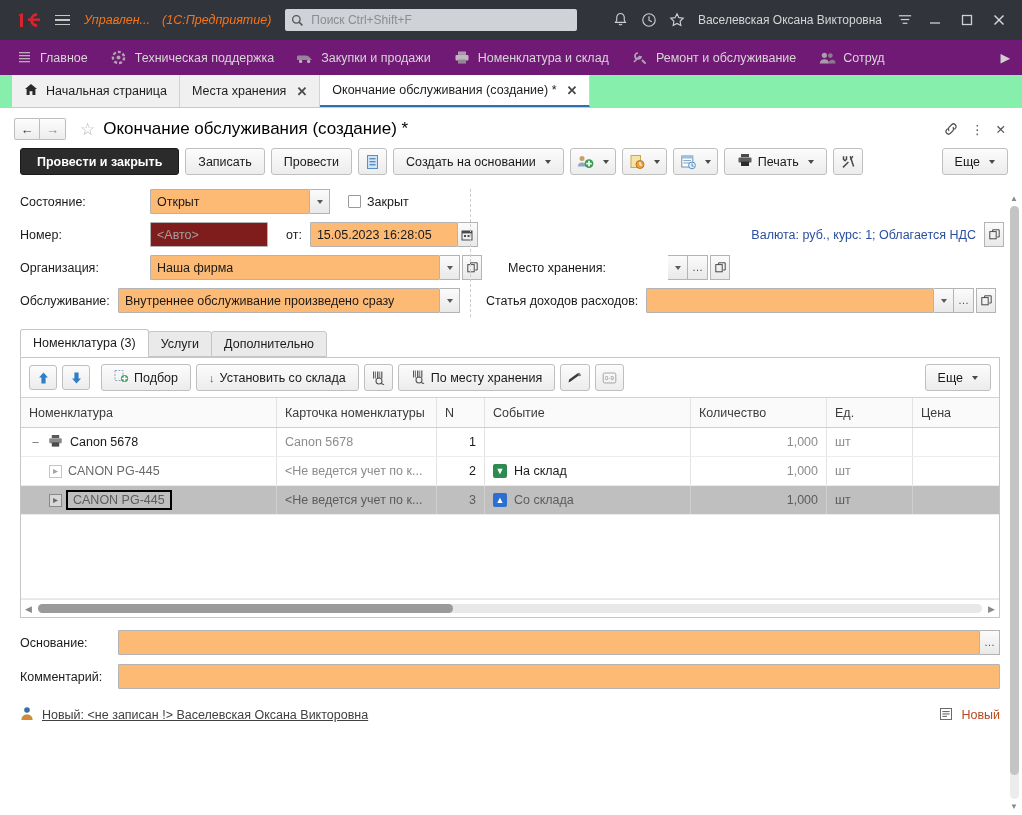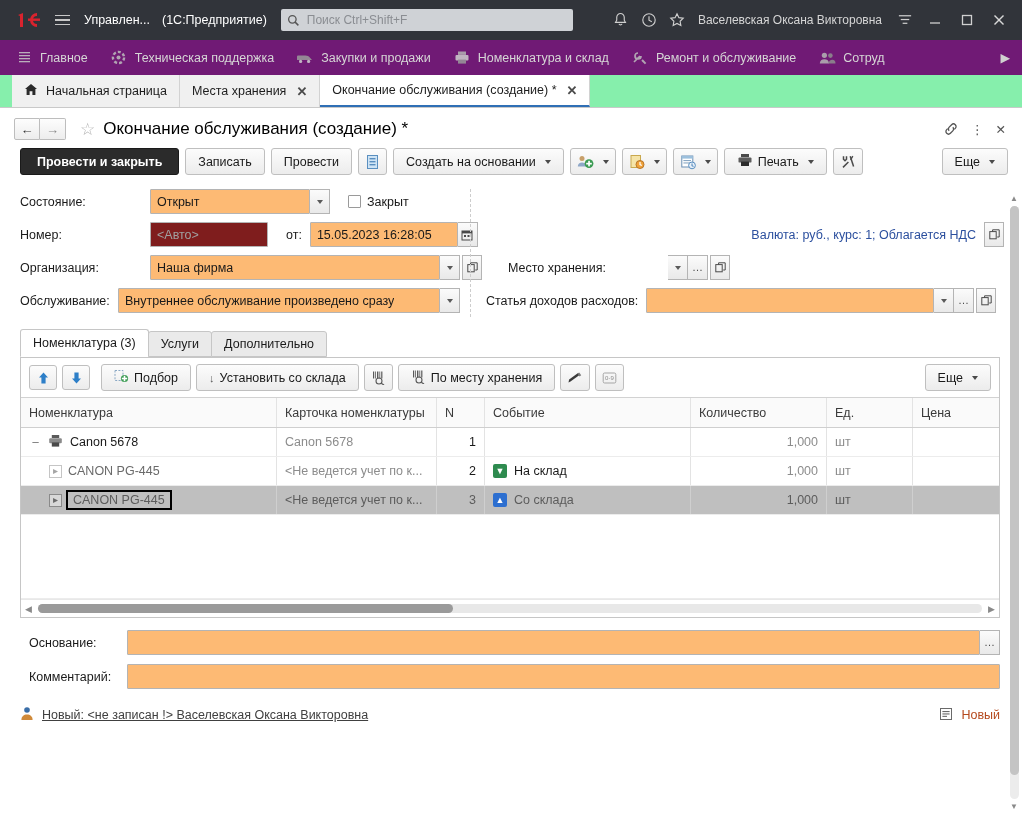--- a/index.html
+++ b/index.html
@@ -21,21 +21,21 @@
   }
   .logo1c {
     width:30px; height:22px; margin:0 6px 0 8px;
     color:#d9232e; font-weight:bold; font-size:17px;
     display:flex; align-items:center; justify-content:center;
     letter-spacing:-1px;
   }
   .burger { width:24px; height:24px; display:flex; flex-direction:column;
     justify-content:center; align-items:center; gap:3px; cursor:pointer; margin-right:10px;}
   .burger i { display:block; width:15px; height:1.6px; background:#c8c8c8; }
-  .tb-text { font-size:12.5px; color:#ffffff; white-space:nowrap; }
+  .tb-text { font-size:12.5px; color:#f97316; white-space:nowrap;font-style:italic; }
   .tb-app { margin-right:12px; }
   .tb-ent { margin-right:10px; }
   .searchbox {
     flex:0 0 auto; width:292px; height:22px; background:#cfd2d6; border-radius:2px;
     display:flex; align-items:center; padding:0 6px; margin-left:4px;
   }
   .searchbox .mag { width:13px; height:13px; margin-right:5px; flex:0 0 auto; }
   .searchbox input {
     border:none; outline:none; background:transparent; width:100%;
     font-family:inherit; font-size:12px; color:#3a3a3a;
@@ -170,21 +170,21 @@
     justify-content:center; color:#fff; font-size:9px; flex:0 0 auto;}
   .gridfill { height:84px; background:#fff; border-bottom:1px solid #ececec;}
 
   .hscroll { height:18px; display:flex; align-items:center; padding:0 4px; background:#fff;
     border-top:1px solid #e8e8e8;}
   .hs-track { flex:1; height:9px; background:#e8e8e8; border-radius:5px; margin:0 6px; position:relative;}
   .hs-thumb { position:absolute; left:0; top:0; height:9px; width:44%; background:#9a9a9a; border-radius:5px;}
   .hs-arr { color:#8a8a8a; font-size:9px; cursor:pointer; }
 
   
-  .footfields { padding:12px 22px 0 20px;margin-left:9px; }
+  .footfields { padding:12px 22px 0 20px; }
   .ffrow { display:flex; align-items:center; margin-bottom:9px; }
   .ffrow .flabel { width:98px; flex:0 0 auto; }
 
   .statusbar { display:flex; align-items:center; padding:6px 22px 8px 20px; margin-top:2px;}
   .sb-link { color:#404040; text-decoration:underline; font-size:12.5px; cursor:pointer;}
   .sb-right { margin-left:auto; display:flex; align-items:center; gap:8px; }
   .sb-new { color:#b5491d; font-size:12.5px; }
 
   
   .vscroll { position:absolute; right:2px; top:86px; bottom:4px; width:12px;

